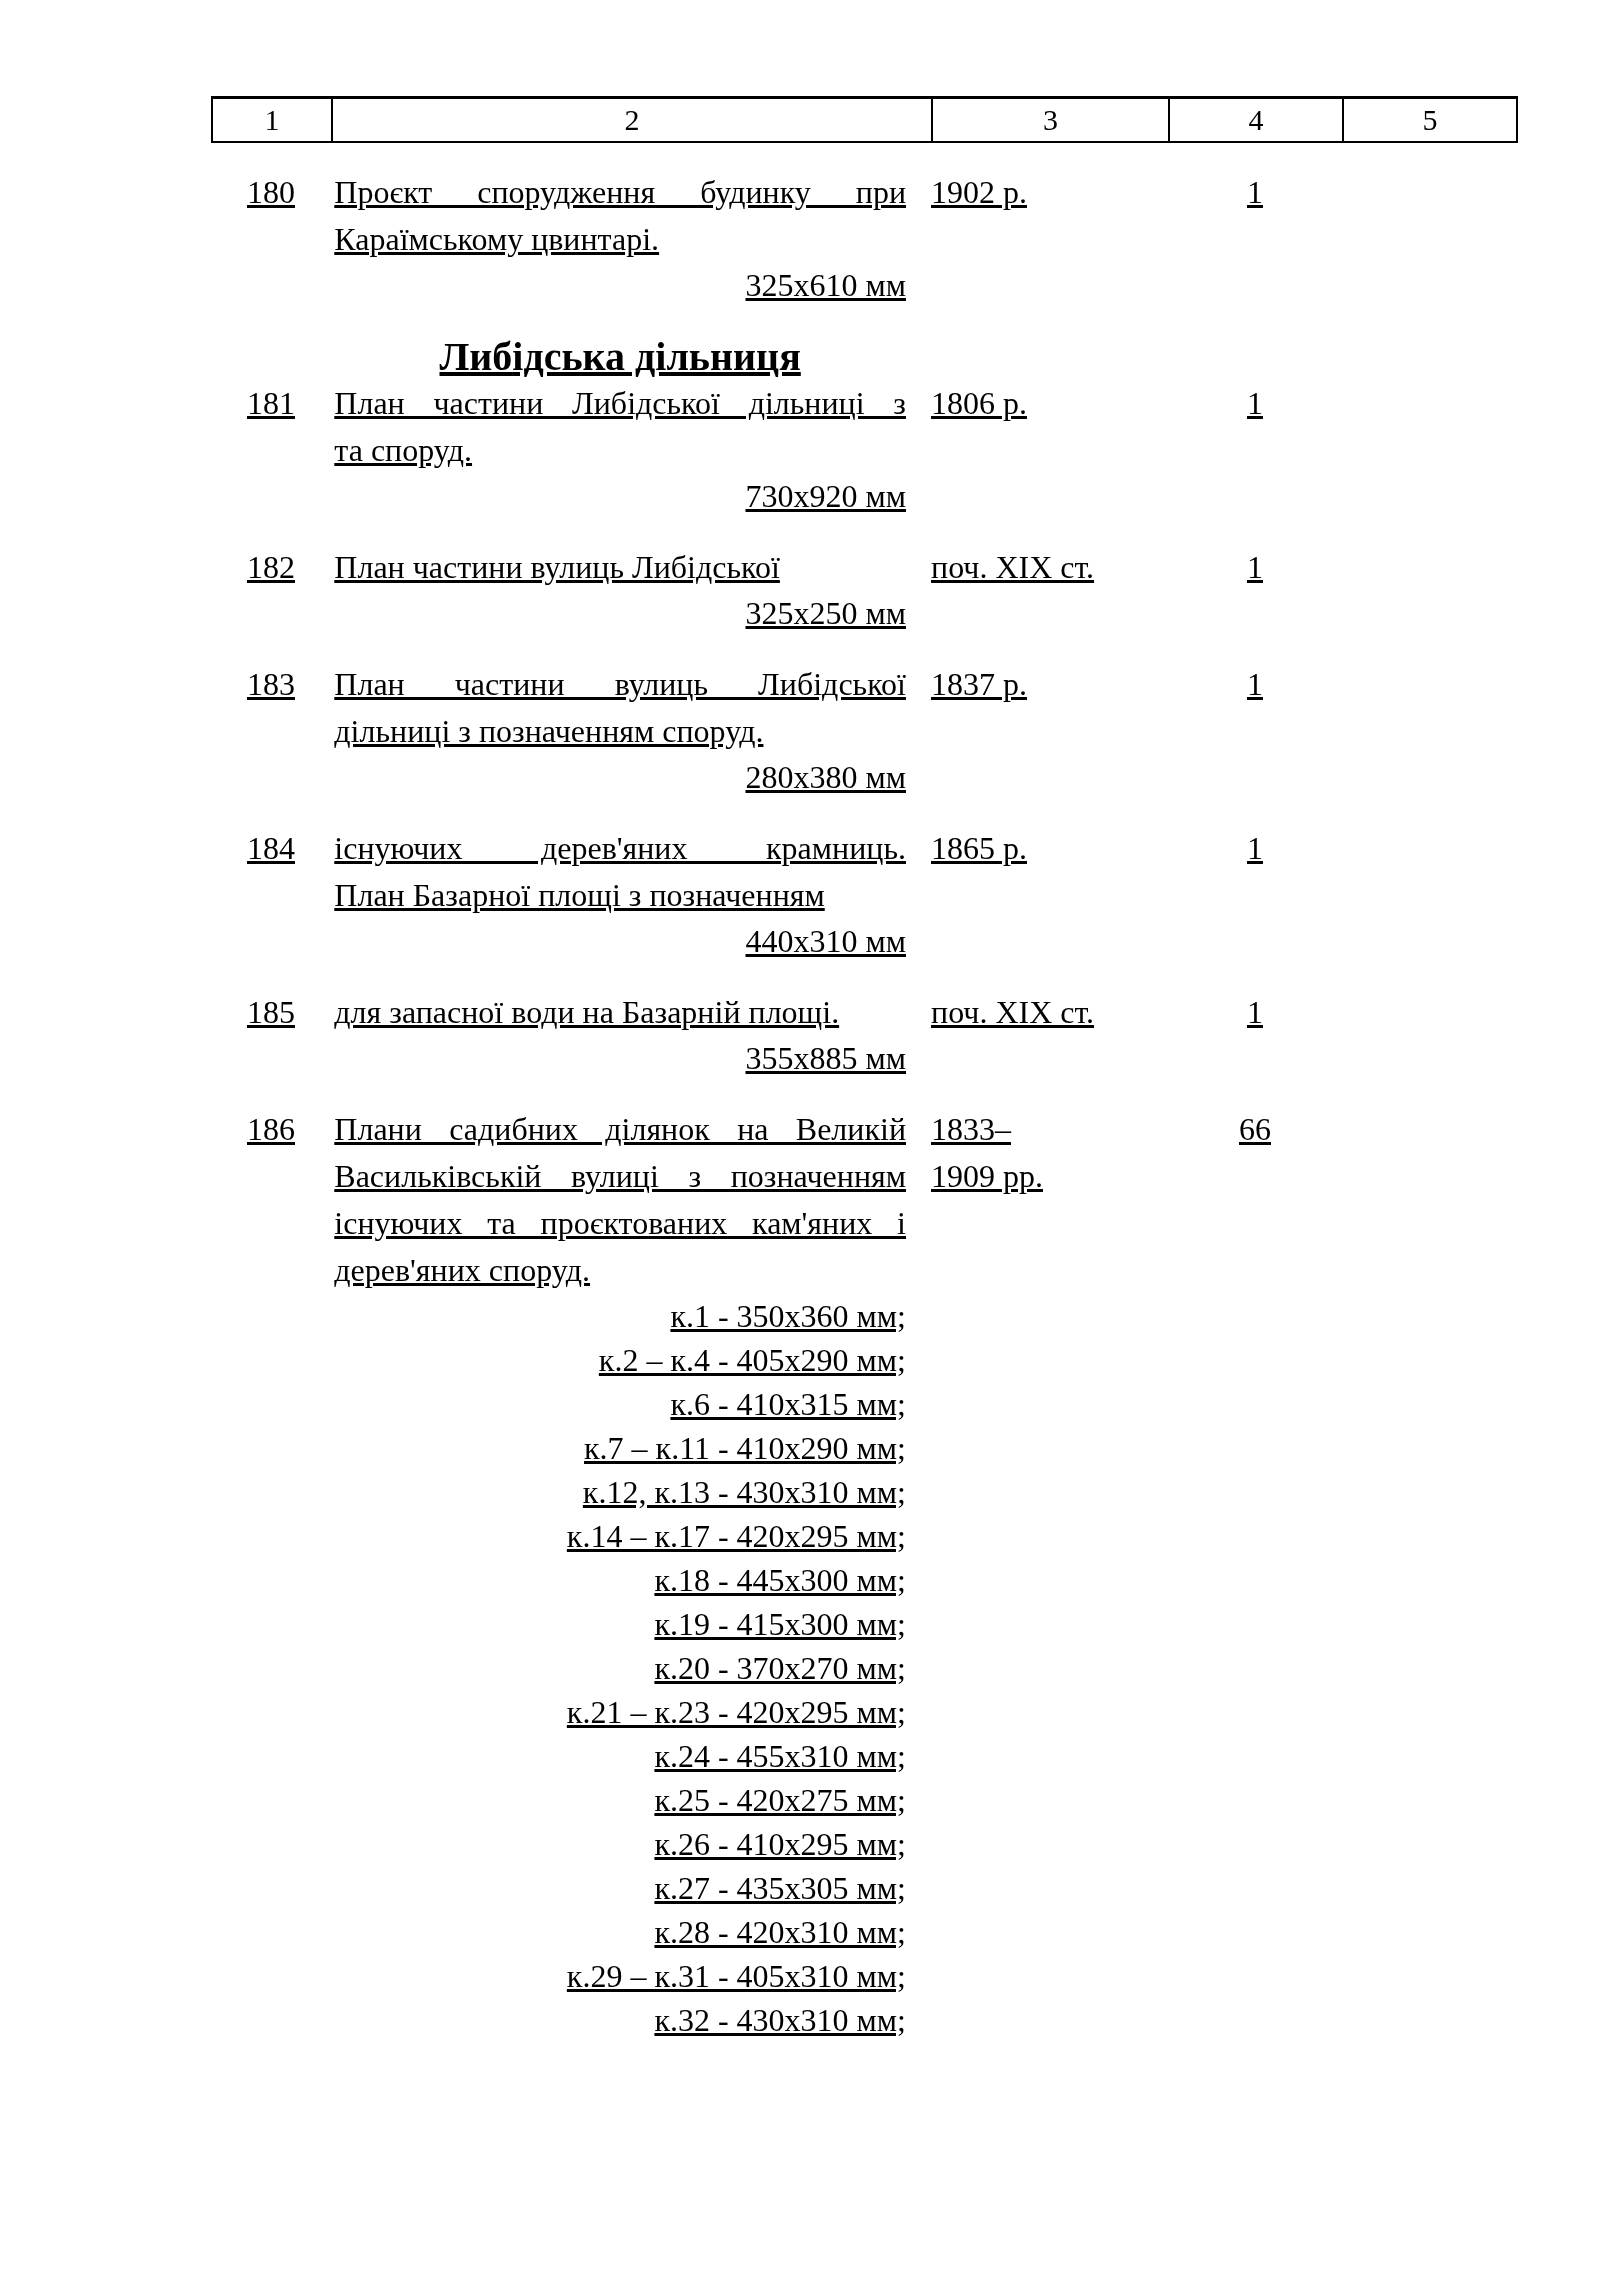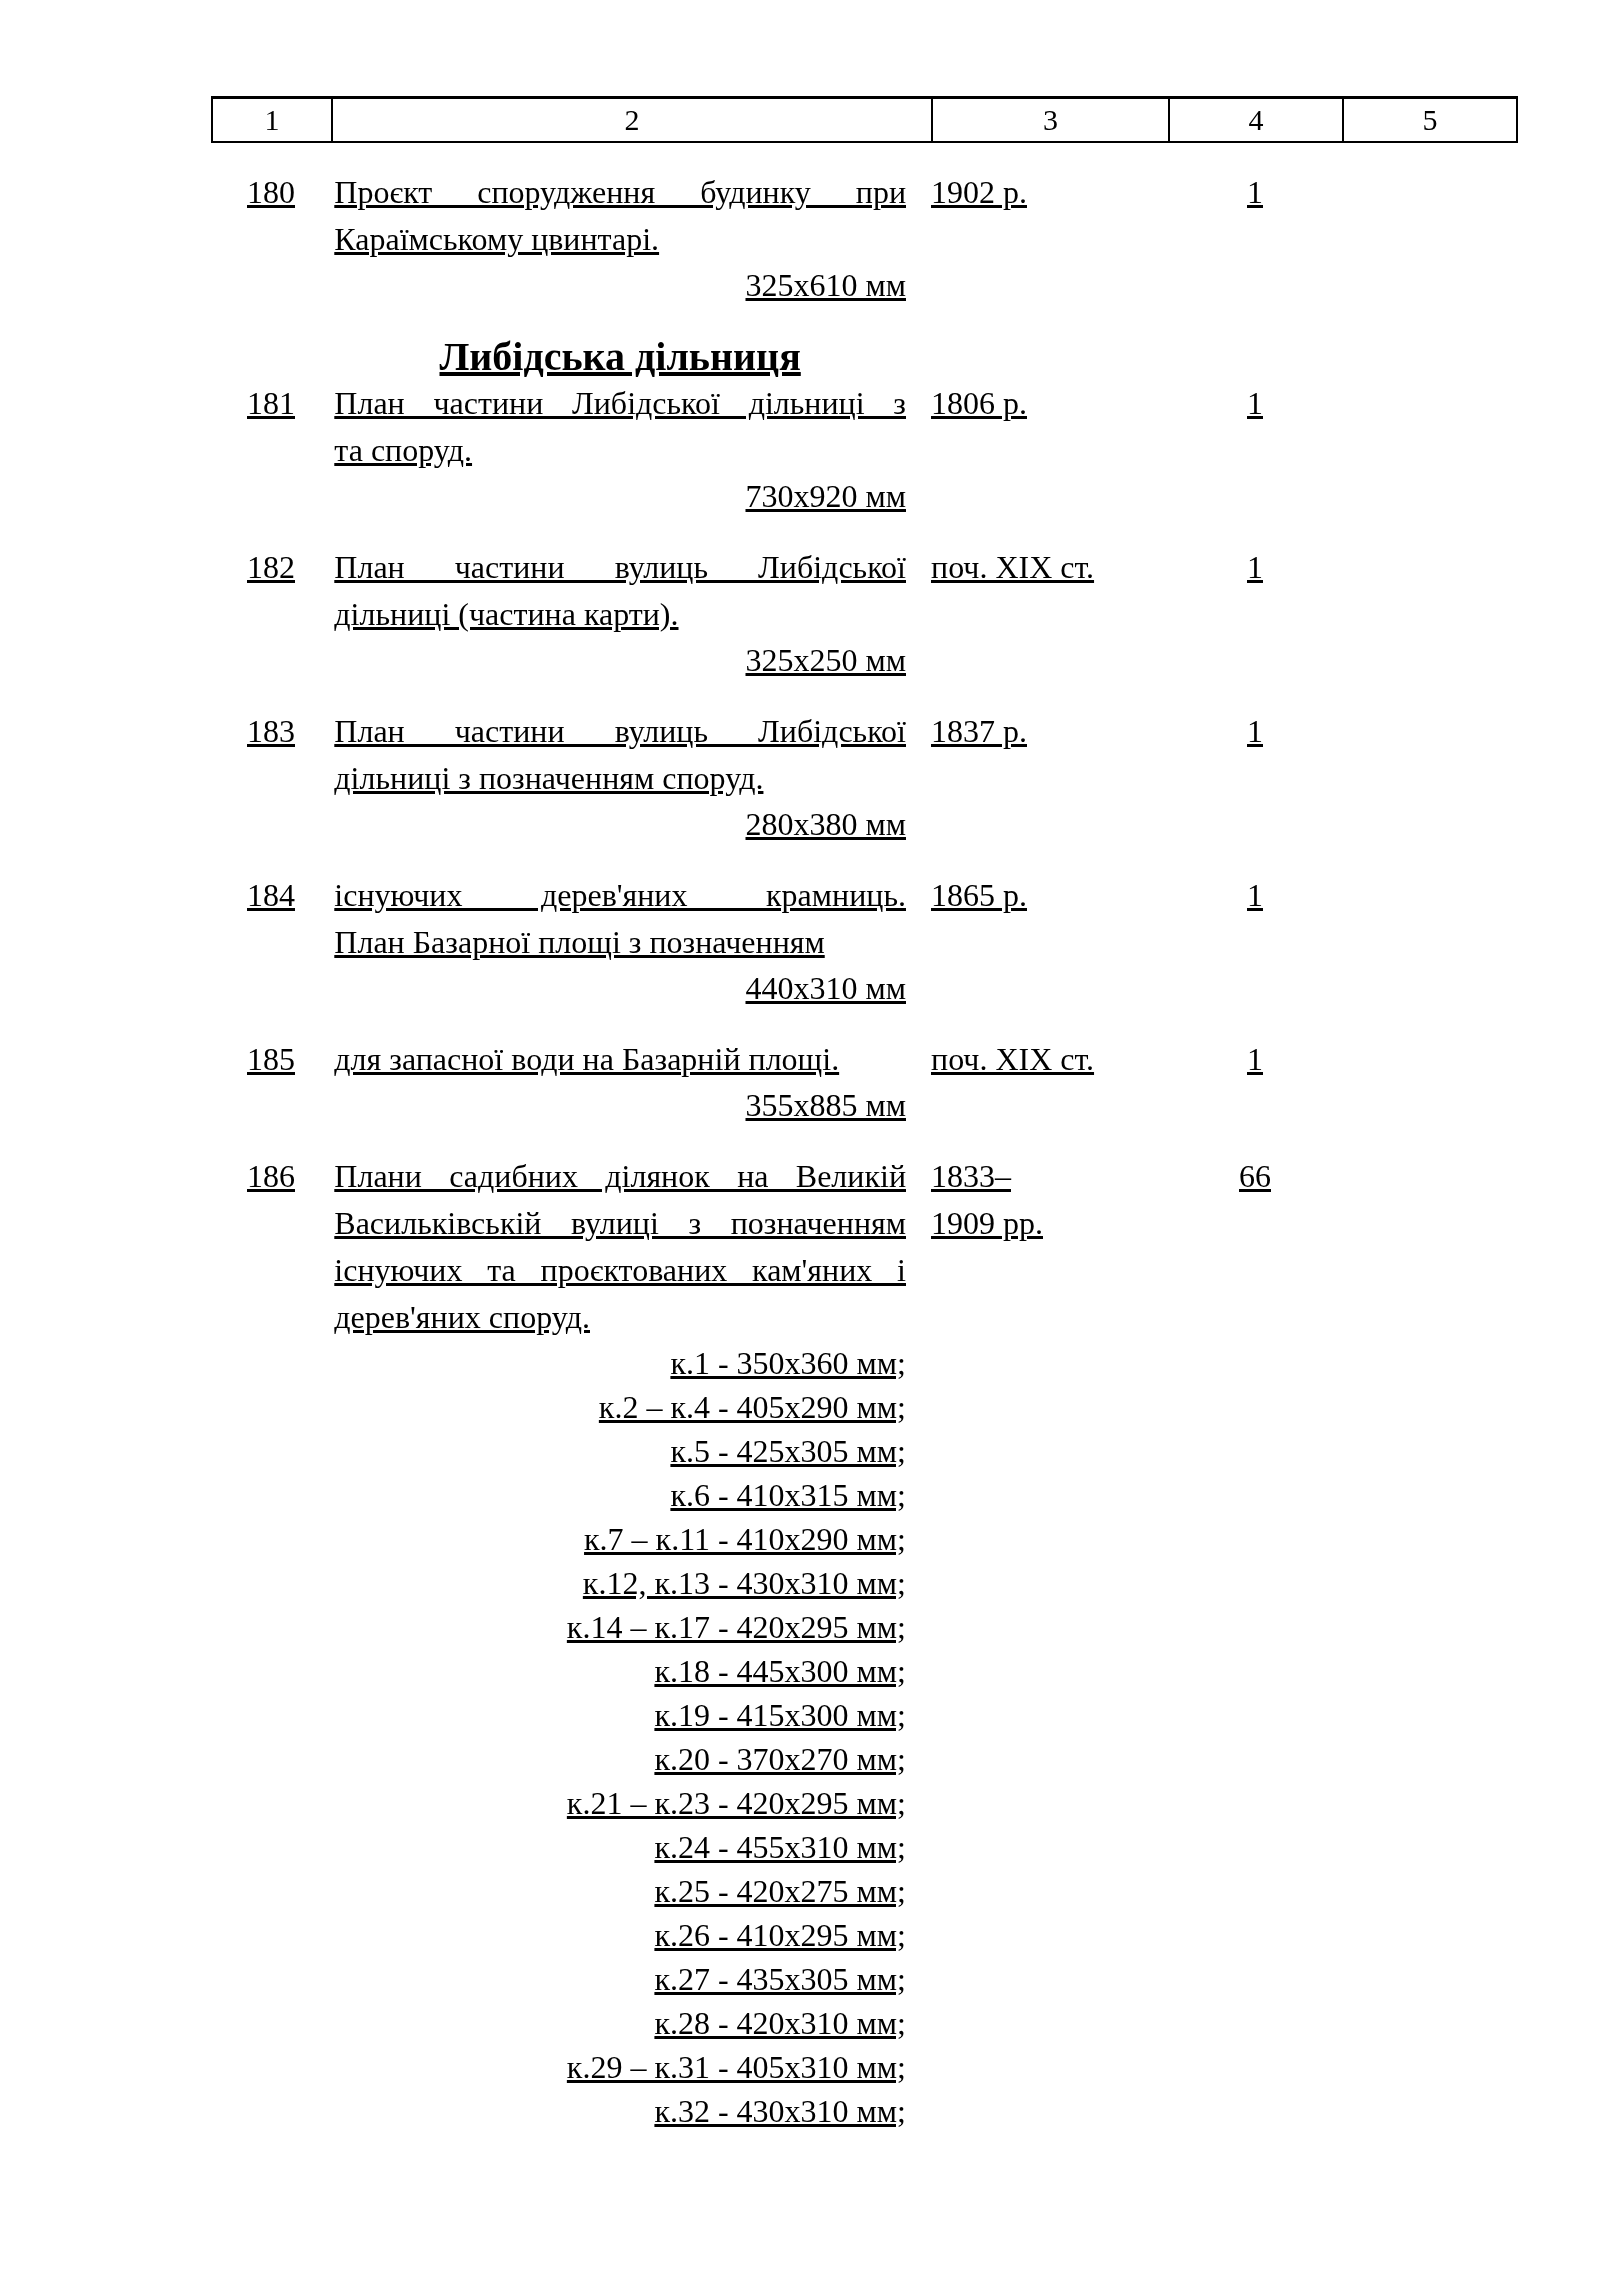--- a/index.html
+++ b/index.html
@@ -113,21 +113,20 @@
         </div>
         <div class="c4">1</div>
         <div class="c5"></div>
       </div>
 
       <div class="row">
         <div class="c1">182</div>
         <div class="c2">
           <div class="desc">
               <div class="line">План частини вулиць Либідської</div>
-              <div class="line">дільниці (частина карти).</div>
             </div>
           <div class="extra">
               <div class="xline">325х250 мм</div>
             </div>
         </div>
         <div class="c3">
           <div>
               <div class="dline">поч. XIX ст.</div>
             </div>
         </div>
@@ -199,21 +198,20 @@
         <div class="c2">
           <div class="desc">
               <div class="line">Плани садибних ділянок на Великій</div>
               <div class="line">Васильківській вулиці з позначенням</div>
               <div class="line">існуючих та проєктованих кам'яних і</div>
               <div class="line">дерев'яних споруд.</div>
             </div>
           <div class="extra">
               <div class="xline">к.1 - 350х360 мм;</div>
               <div class="xline">к.2 – к.4 - 405х290 мм;</div>
-              <div class="xline">к.5 - 425х305 мм;</div>
               <div class="xline">к.6 - 410х315 мм;</div>
               <div class="xline">к.7 – к.11 - 410х290 мм;</div>
               <div class="xline">к.12, к.13 - 430х310 мм;</div>
               <div class="xline">к.14 – к.17 - 420х295 мм;</div>
               <div class="xline">к.18 - 445х300 мм;</div>
               <div class="xline">к.19 - 415х300 мм;</div>
               <div class="xline">к.20 - 370х270 мм;</div>
               <div class="xline">к.21 – к.23 - 420х295 мм;</div>
               <div class="xline">к.24 - 455х310 мм;</div>
               <div class="xline">к.25 - 420х275 мм;</div>

